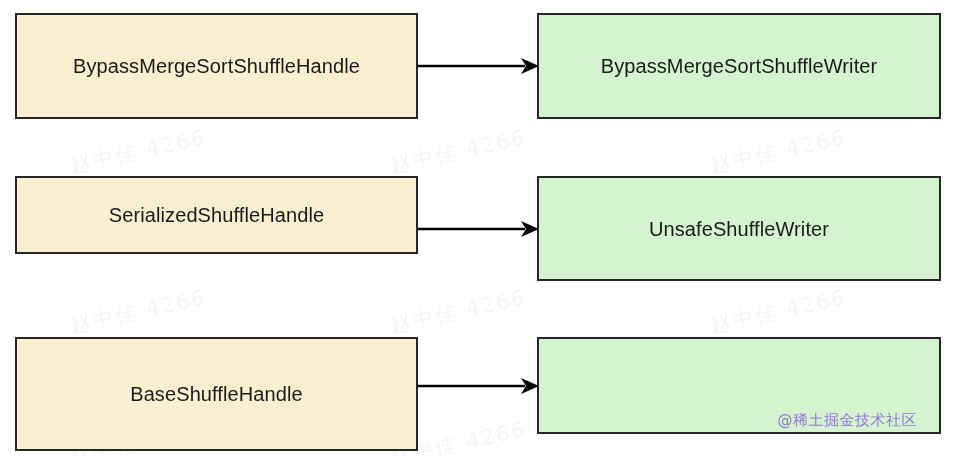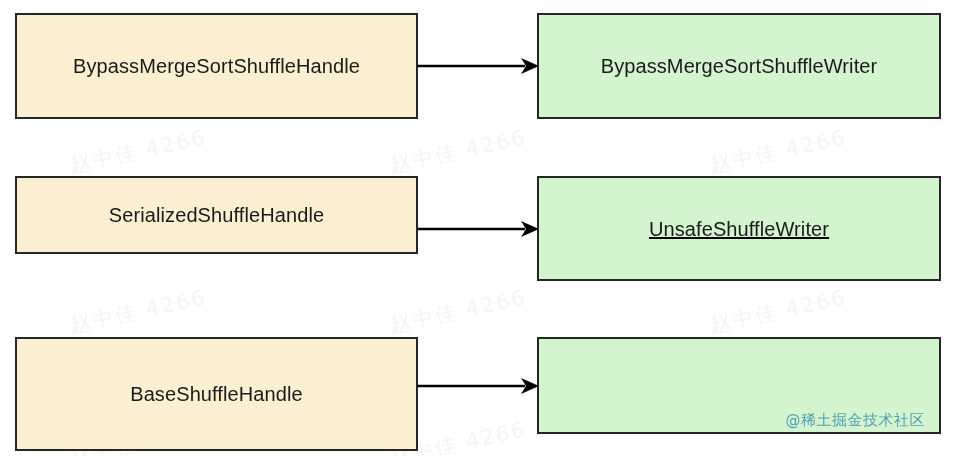--- a/index.html
+++ b/index.html
@@ -85,25 +85,25 @@
     height: 24px;
     z-index: 2;
   }
   .connector svg {
     display: block;
   }
 
   
   .corner-wm {
     position: absolute;
-    right: 14px;
+    right: 22px;
     bottom: 2px;
     font-size: 15px;
     font-family: "DejaVu Sans", sans-serif;
-    color: #0369a1;
+    color: #6d28d9;
     opacity: 0.62;
     letter-spacing: 0.5px;
     white-space: nowrap;
     z-index: 3;
   }
 </style>
 </head>
 <body>
 
 <div id="canvas">
@@ -141,21 +141,21 @@
       <span class="node-label">SerializedShuffleHandle</span>
     </div>
 
     <div class="connector" style="top:41px;">
       <svg width="122" height="24" viewBox="0 0 122 24" xmlns="http://www.w3.org/2000/svg">
         <line x1="0" y1="12" x2="108" y2="12" stroke="#000000" stroke-width="2.4"></line>
         <polygon points="104,4 122,12 104,20 109,12" fill="#000000"></polygon>
       </svg>
     </div>
 
-    <div class="node writer" style="top:0; height:105px;text-decoration:underline;">
+    <div class="node writer" style="top:0; height:105px;">
       <span class="node-label">UnsafeShuffleWriter</span>
     </div>
   </div>
 
   <div class="row" style="top:337px; height:97px;">
     <div class="node handle" style="top:0; height:114px;">
       <span class="node-label">BaseShuffleHandle</span>
     </div>
 
     <div class="connector" style="top:37px;">

